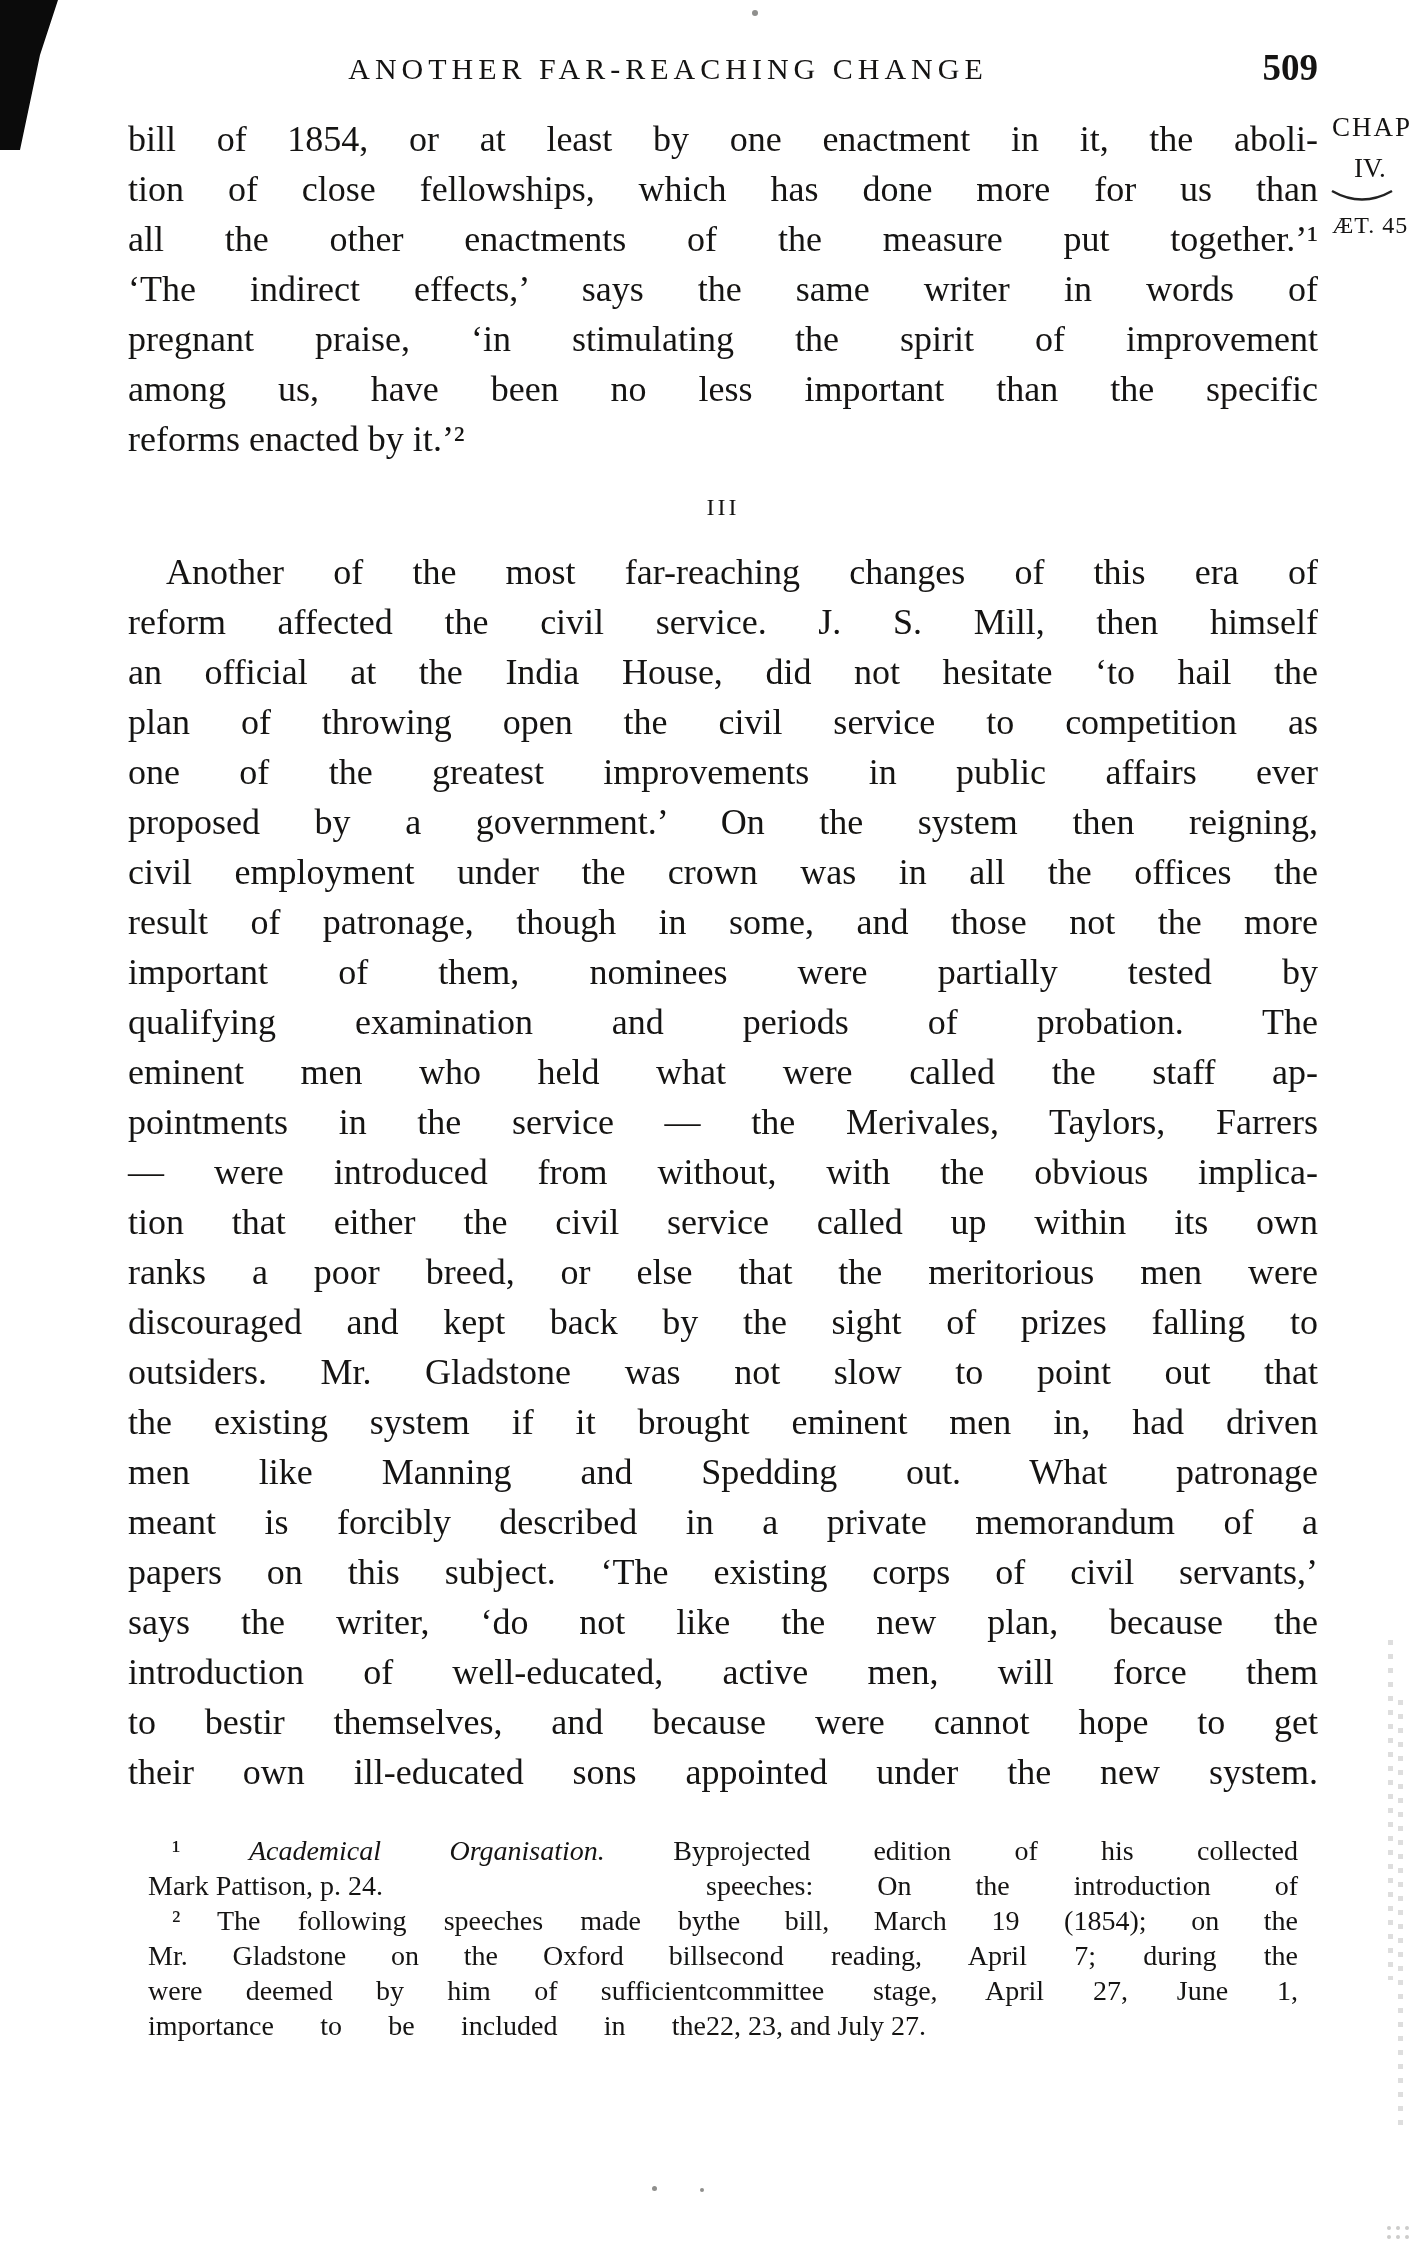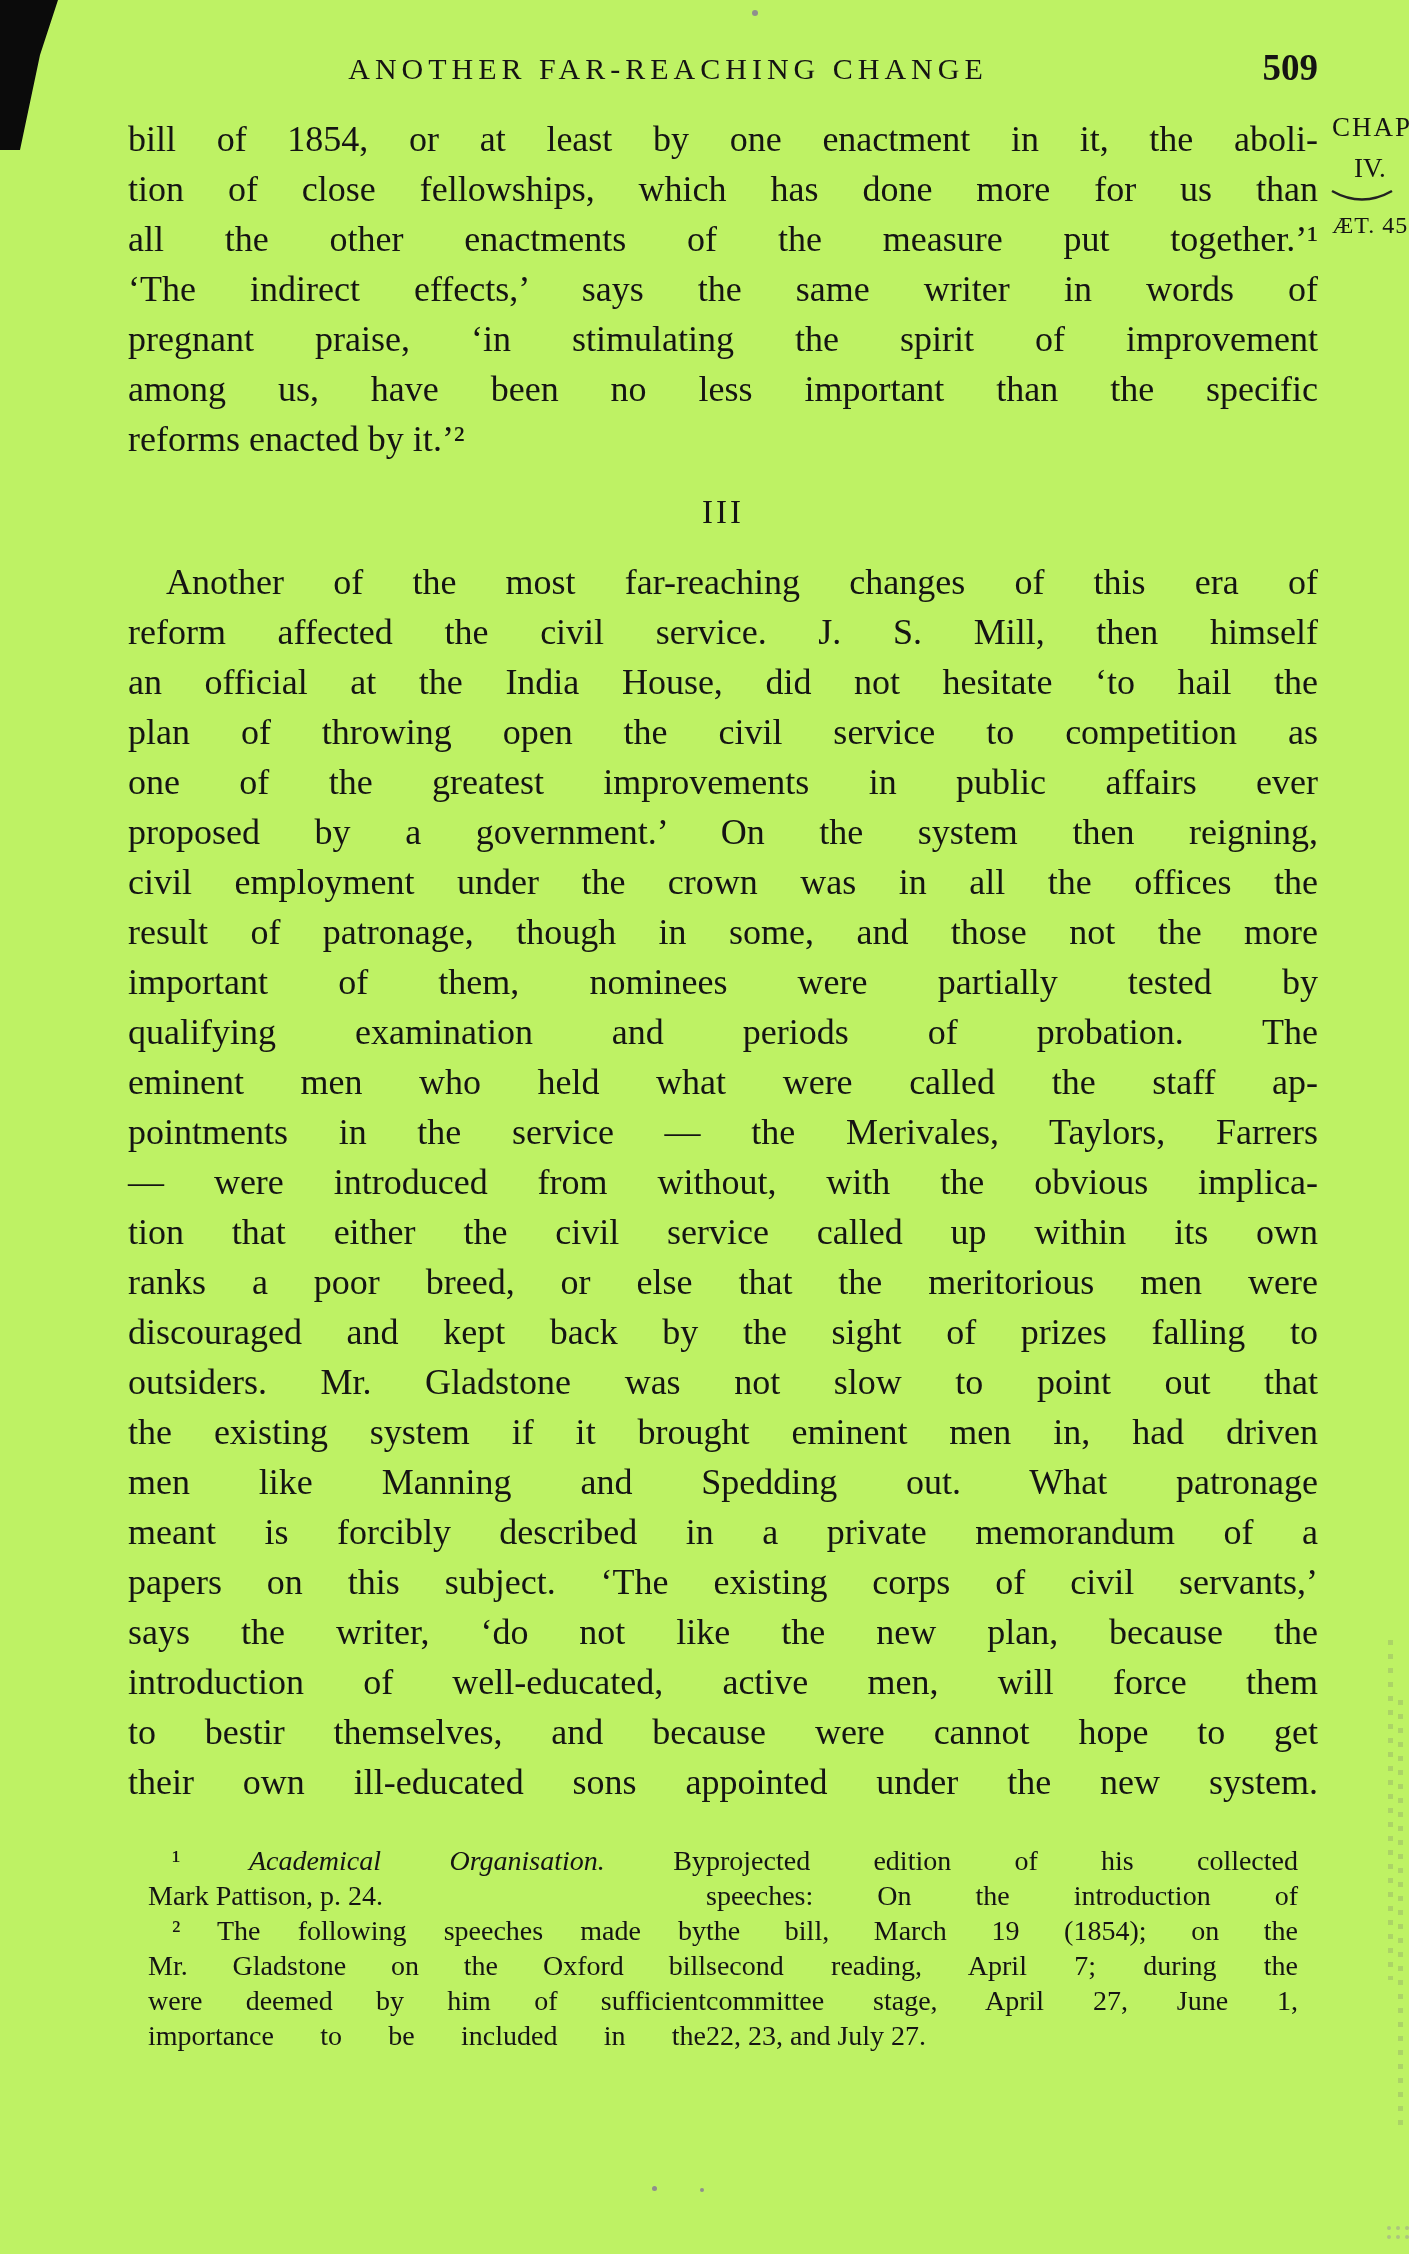--- a/index.html
+++ b/index.html
@@ -1,20 +1,20 @@
 <!DOCTYPE html>
 <html><head>
 <meta charset="utf-8">
 <style>
   html,body{margin:0;padding:0;background:#e8e8e6;}
   .page{
     position:relative;
     width:1409px;height:2254px;
     margin:0 auto;
-    background:#bef264;
+    background:#ffffff;
     overflow:hidden;
     font-family:"Liberation Serif", serif;
     color:#151413;
   }
   
   .column{position:absolute;left:128px;top:46px;width:1190px;}
   .running-head{position:relative;height:44px;margin-bottom:24px;}
   .head-title{
     position:absolute;left:0;right:110px;top:6px;
     text-align:center;font-size:30px;letter-spacing:5px;
@@ -22,21 +22,21 @@
   }
   .page-number{position:absolute;right:0;top:0;font-size:37px;font-weight:bold;}
   .tline{
     font-size:36px;line-height:50px;
     text-align:justify;text-align-last:justify;
     white-space:normal;
   }
   .tl-left{text-align-last:left;}
   .tl-ind{text-indent:38px;}
   .section-head{
-    font-size:33px;letter-spacing:3px;text-align:center;
+    font-size:24px;letter-spacing:3px;text-align:center;
     margin:30px 0 26px 0;
   }
   
   .footnotes{display:flex;justify-content:center;margin-top:36px;}
   .fcol-left{width:558px;}
   .fcol-right{width:592px;}
   .footnotes .tline{font-size:28px;line-height:35px;}
   .footnotes .tl-ind{text-indent:24px;}
   .footnotes i{font-style:italic;}
   

